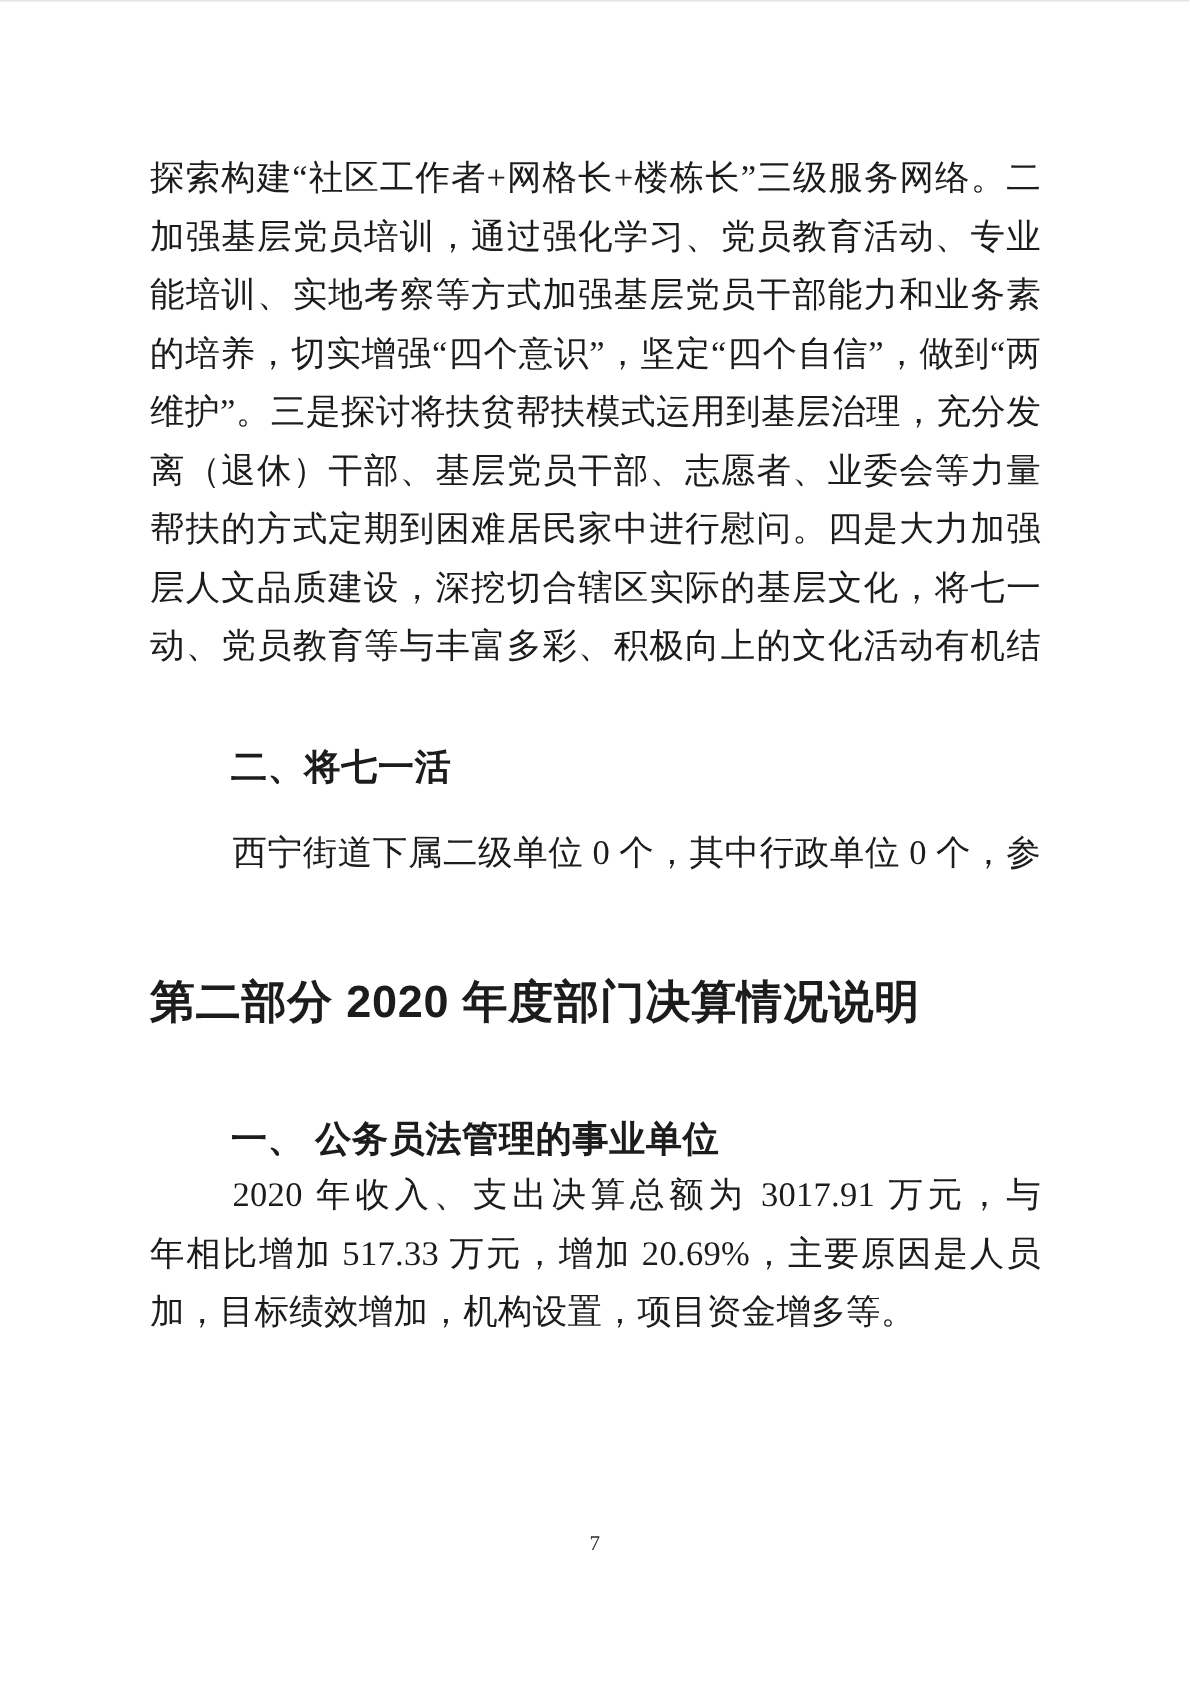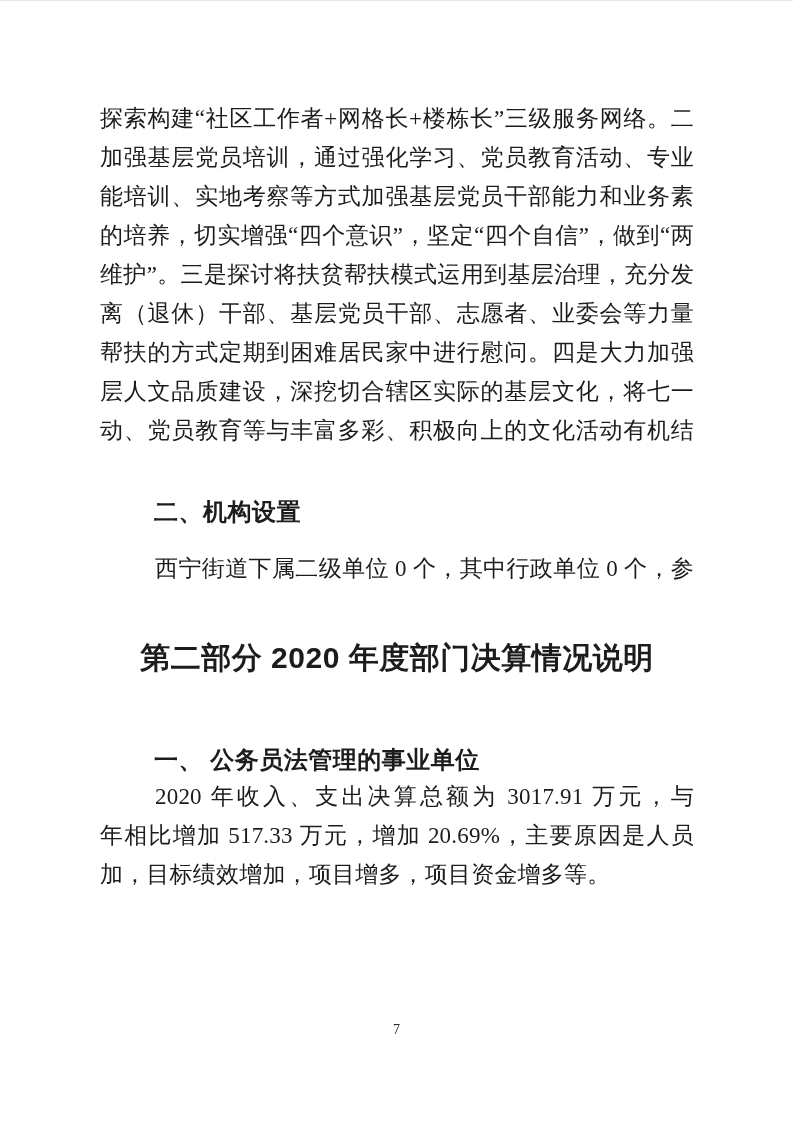--- a/index.html
+++ b/index.html
@@ -48,22 +48,22 @@
     height: 39px;
     line-height: 39px;
     padding-left: 54px;
     letter-spacing: 0.5px;
   }
   .part-title {
     font-family: "Liberation Sans", "DejaVu Sans", sans-serif;
     font-weight: 700;
     font-size: 30px;
     line-height: 46px;
-    text-align: center;
     letter-spacing: 0.5px;
+    margin-top: 11px;
   }
   .page-number {
     position: absolute;
     left: 0;
     width: 793px;
     text-align: center;
     font-size: 14px;
     line-height: 18px;
     color: #2a2a2a;
   }
@@ -78,31 +78,31 @@
     <div class="bline just">加强基层党员培训，通过强化学习、党员教育活动、专业技</div>
     <div class="bline just">能培训、实地考察等方式加强基层党员干部能力和业务素质</div>
     <div class="bline just">的培养，切实增强“四个意识”，坚定“四个自信”，做到“两个</div>
     <div class="bline just">维护”。三是探讨将扶贫帮扶模式运用到基层治理，充分发动</div>
     <div class="bline just">离（退休）干部、基层党员干部、志愿者、业委会等力量点</div>
     <div class="bline just">帮扶的方式定期到困难居民家中进行慰问。四是大力加强基</div>
     <div class="bline just">层人文品质建设，深挖切合辖区实际的基层文化，将七一活</div>
     <div class="bline just">动、党员教育等与丰富多彩、积极向上的文化活动有机结合</div>
   </div>
 
-  <div class="block heading" style="top:491px;">二、机构设置</div>
+  <div class="block heading" style="top:491px;">二、将七一活</div>
 
   <div class="block" style="top:548px;">
     <div class="bline just indent">西宁街道下属二级单位 0 个，其中行政单位 0 个，参照</div>
   </div>
 
   <div class="block part-title" style="top:634px;">第二部分 2020 年度部门决算情况说明</div>
 
   <div class="block heading" style="top:739px;">一、 公务员法管理的事业单位</div>
 
   <div class="block" style="top:776px;">
     <div class="bline just indent">2020 年收入、支出决算总额为 3017.91 万元，与 2019</div>
     <div class="bline just">年相比增加 517.33 万元，增加 20.69%，主要原因是人员增</div>
-    <div class="bline">加，目标绩效增加，项目增多，项目资金增多等。</div>
+    <div class="bline">加，目标绩效增加，机构设置，项目资金增多等。</div>
   </div>
 
   <div class="page-number" style="top:1020px;">7</div>
 
 </div>
 
 </body></html>

